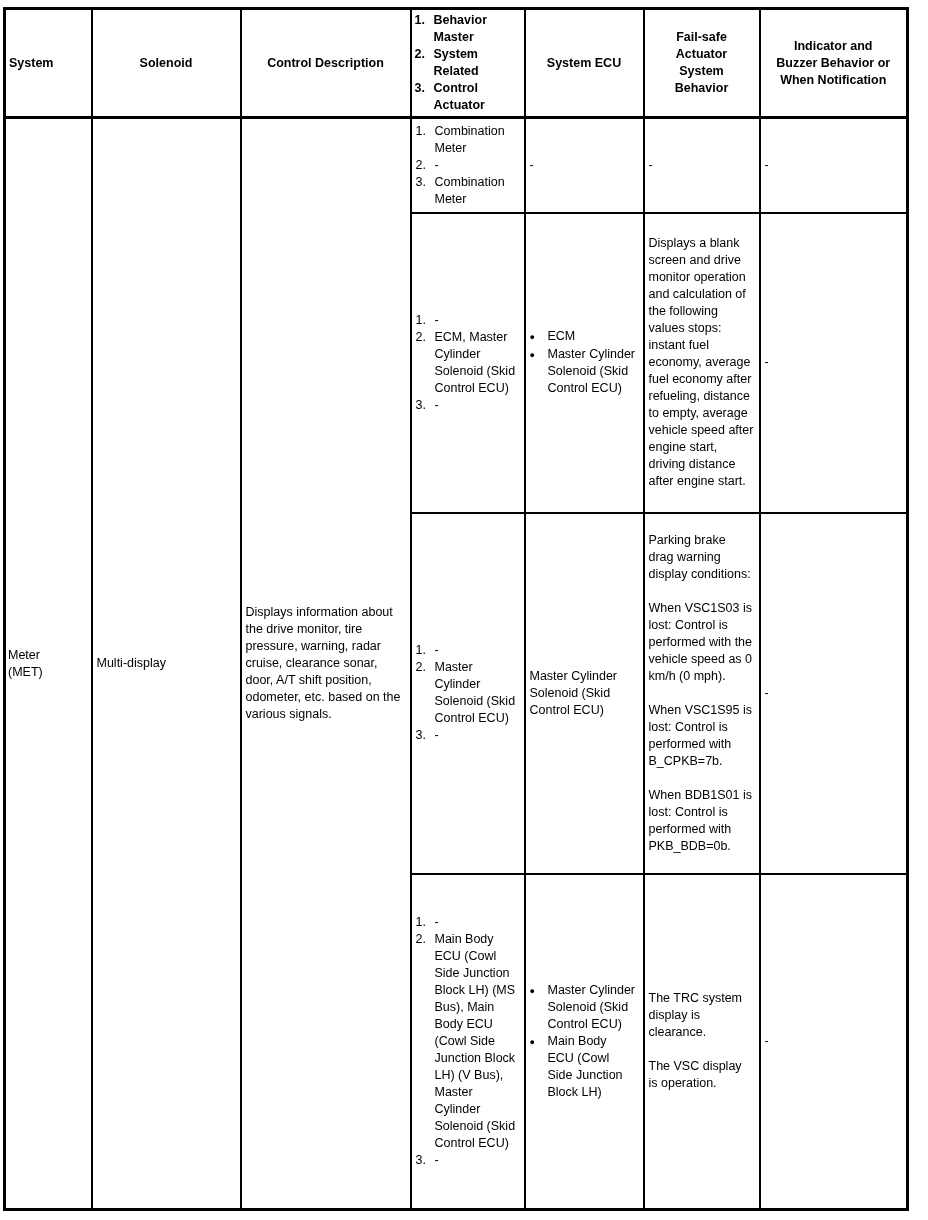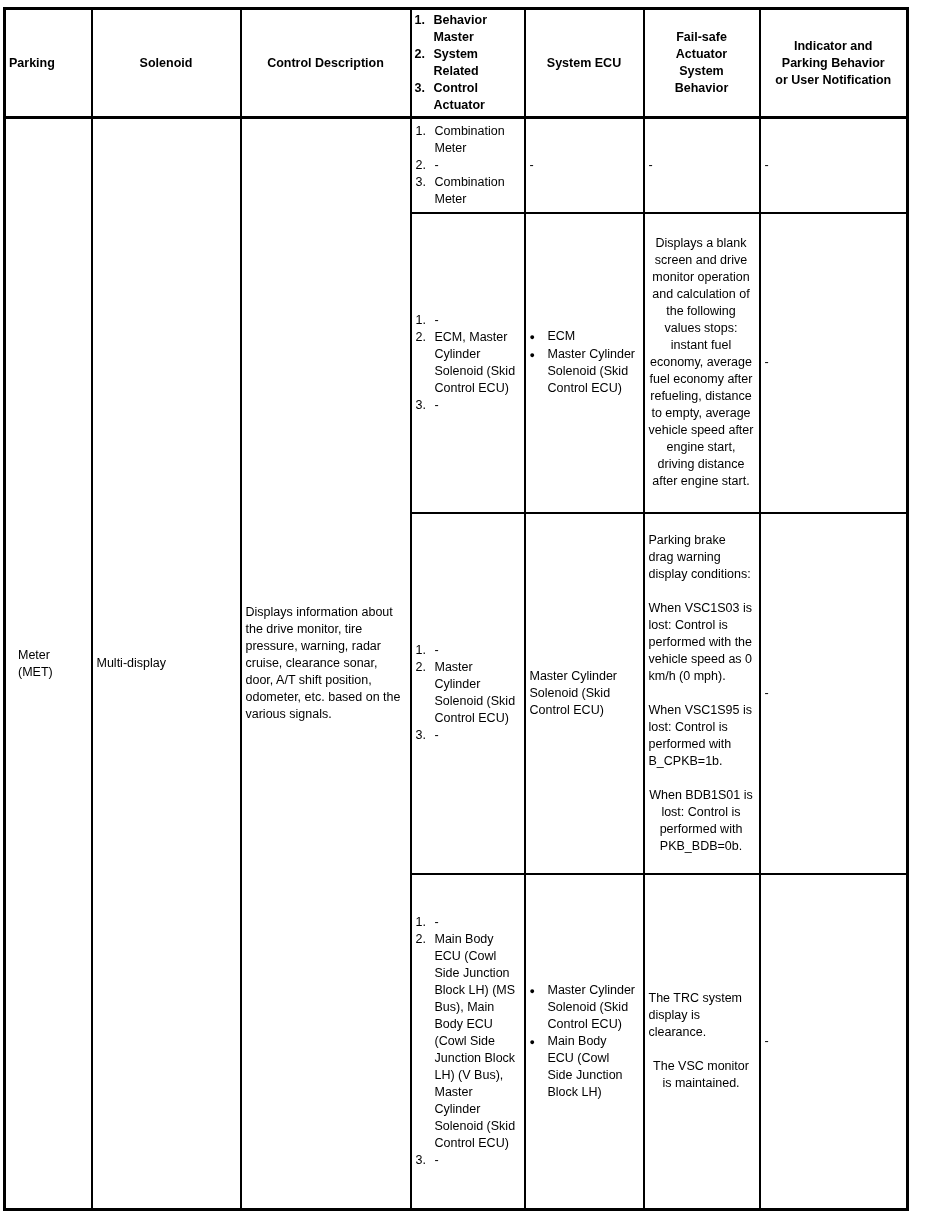--- a/index.html
+++ b/index.html
@@ -39,70 +39,70 @@
   .fs thead tr  { height: 104px; }
   .fs tr.r1 { height: 95px; }
   .fs tr.r2 { height: 300px; }
   .fs tr.r3 { height: 361px; }
   .fs tr.r4 { height: 336px; }
 
   .hwrap { display: inline-block; }
   .w-failsafe { max-width: 62px; }
   .w-indicator { max-width: 118px; }
 
-  td.syscell { padding-left: 12px; }
+  td.syscell { padding-left: 2px; }
   td.syscell .narrow { width: 58px; }
 
   ul.numlist, ul.bullets { margin: 0; padding: 0; list-style: none; }
   .numlist li, .bullets li { display: flex; align-items: flex-start; }
   .numlist .mk { flex: 0 0 19px; }
   .bullets .mk { flex: 0 0 18px; font-size: 9px; line-height: 17px; padding-top: 1px; }
   .numlist .it, .bullets .it { flex: 1 1 auto; min-width: 0; padding-right: 2px; }
 
   p.para { margin: 0 0 17px 0; }
-  p.para:last-child { margin-bottom: 0; text-align: center; }
+  p.para:last-child { margin-bottom: 0; }
 </style>
 </head>
 <body>
 
 <div class="page">
   <table class="fs">
     <colgroup>
       <col style="width:87px">
         <col style="width:149px">
         <col style="width:170px">
       <col style="width:114px">
         <col style="width:119px">
         <col style="width:116px">
       <col style="width:148px">
     </colgroup>
     <thead>
       <tr>
-        <th class="th-left">Parking</th>
+        <th class="th-left">System</th>
         <th>Solenoid</th>
         <th>Control Description</th>
         <th class="th-left">
           <ul class="numlist">
             <li>
                 <span class="mk">1.</span>
                 <span class="it">Behavior Master</span>
               </li>
             <li>
                 <span class="mk">2.</span>
                 <span class="it">System Related</span>
               </li>
             <li>
                 <span class="mk">3.</span>
                 <span class="it">Control Actuator</span>
               </li>
           </ul>
         </th>
         <th>System ECU</th>
         <th><span class="hwrap w-failsafe">Fail-safe Actuator System Behavior</span></th>
-        <th><span class="hwrap w-indicator">Indicator and Parking Behavior or User Notification</span></th>
+        <th><span class="hwrap w-indicator">Indicator and Buzzer Behavior or When Notification</span></th>
       </tr>
     </thead>
     <tbody>
       <tr class="r1">
         <td class="syscell" rowspan="4">
             <div class="narrow">Meter (MET)</div>
           </td>
         <td rowspan="4">Multi-display</td>
         <td rowspan="4">Displays information about the drive monitor, tire pressure, warning, radar cruise, clearance sonar, door, A/T shift position, odometer, etc. based on the various signals.</td>
         <td>
@@ -173,21 +173,21 @@
             <li>
                 <span class="mk">3.</span>
                 <span class="it">-</span>
               </li>
           </ul>
         </td>
         <td>Master Cylinder Solenoid (Skid Control ECU)</td>
         <td>
           <p class="para">Parking brake drag warning display conditions:</p>
           <p class="para">When VSC1S03 is lost: Control is performed with the vehicle speed as 0 km/h (0 mph).</p>
-          <p class="para">When VSC1S95 is lost: Control is performed with B_CPKB=1b.</p>
+          <p class="para">When VSC1S95 is lost: Control is performed with B_CPKB=7b.</p>
           <p class="para">When BDB1S01 is lost: Control is performed with PKB_BDB=0b.</p>
         </td>
         <td>-</td>
       </tr>
       <tr class="r4">
         <td>
           <ul class="numlist">
             <li>
                 <span class="mk">1.</span>
                 <span class="it">-</span>
@@ -209,19 +209,19 @@
                 <span class="it">Master Cylinder Solenoid (Skid Control ECU)</span>
               </li>
             <li>
                 <span class="mk">●</span>
                 <span class="it">Main Body ECU (Cowl Side Junction Block LH)</span>
               </li>
           </ul>
         </td>
         <td>
           <p class="para">The TRC system display is clearance.</p>
-          <p class="para">The VSC monitor is maintained.</p>
+          <p class="para">The VSC display is operation.</p>
         </td>
         <td>-</td>
       </tr>
     </tbody>
   </table>
 </div>
 
 </body></html>

